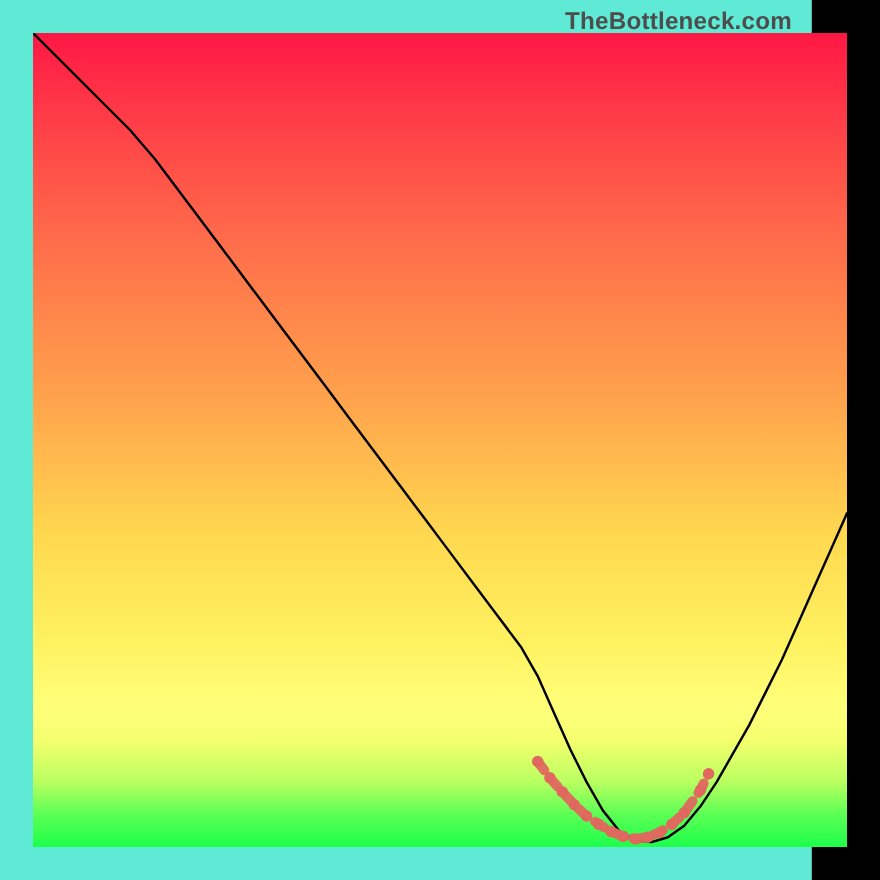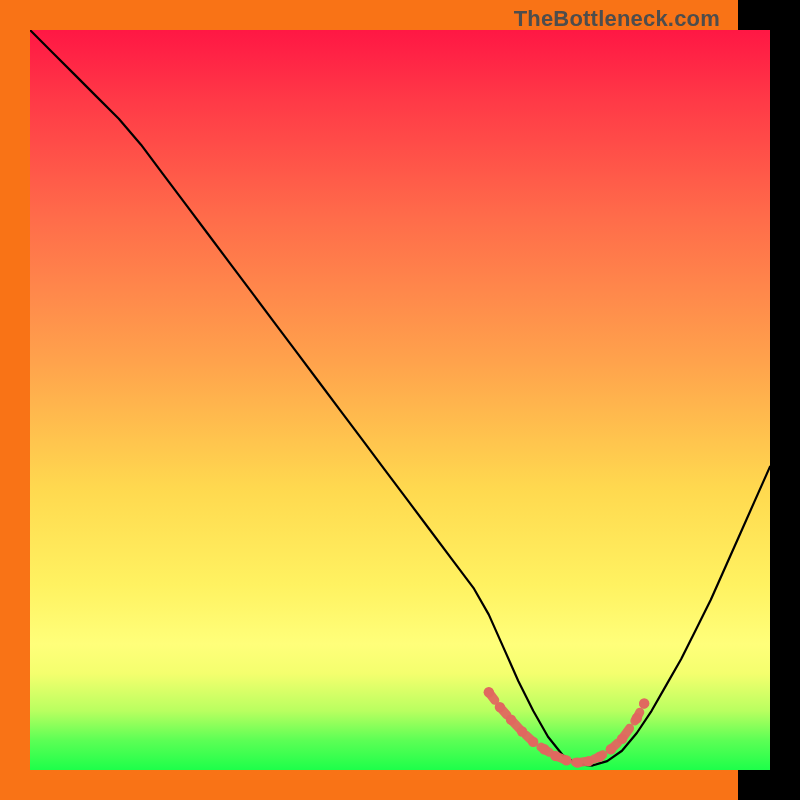--- a/index.html
+++ b/index.html
@@ -1,21 +1,21 @@
 <!DOCTYPE html>
 <html><head>
 <meta charset="utf-8">
 <style>
   * { margin: 0; padding: 0; box-sizing: border-box; }
   html, body { width: 800px; height: 800px; background: #000; overflow: hidden; }
   .container {
     width: 738px;
     height: 800px;
     position: relative;
-    background: #f97316;
+    background: #5eead4;
   }
   .watermark {
     position: absolute;
     top: 6px;
     right: 18px;
     font-family: Arial, Helvetica, sans-serif;
     font-size: 22px;
     font-weight: bold;
     color: #4d4d4d;
     letter-spacing: 0.2px;

